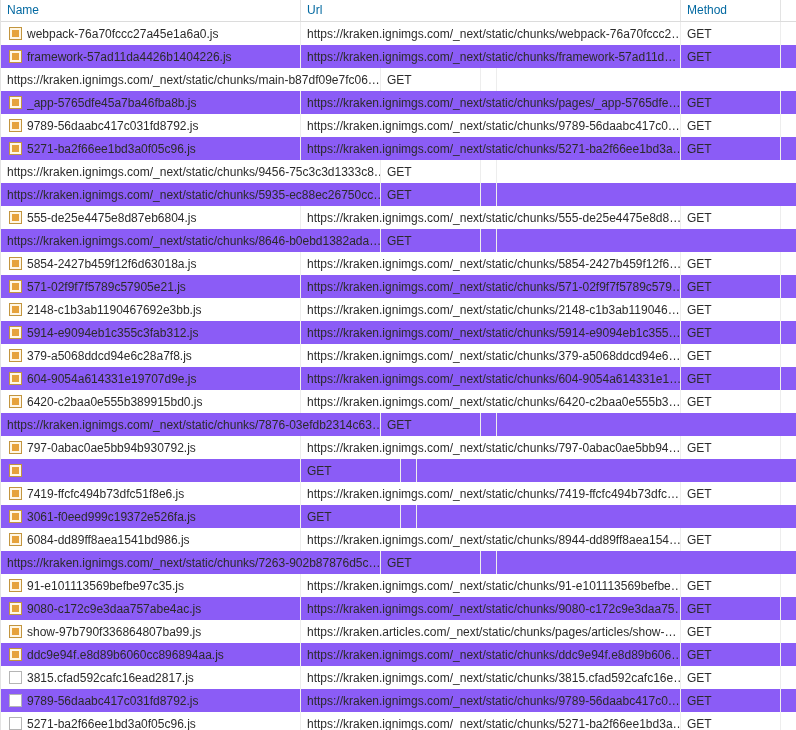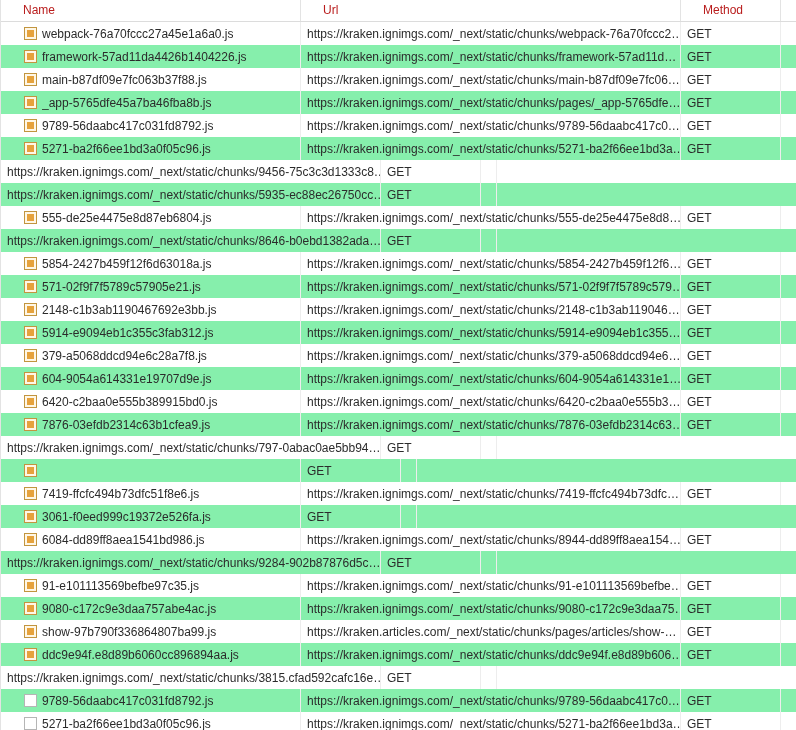--- a/index.html
+++ b/index.html
@@ -23,51 +23,51 @@
     display: flex;
     flex-direction: row;
     align-items: stretch;
   }
   .thead {
     background: #ffffff;
     border-bottom: 1px solid #dcdcdc;
     height: 22px;
   }
   .th {
-    padding: 3px 22px;
+    padding: 3px 6px;
     border-right: 1px solid #e3e3e3;
-    color: #b91c1c;
+    color: #0369a1;
     white-space: nowrap;
     overflow: hidden;
     text-overflow: clip;
     cursor: default;
   }
   .col-name { width: 300px; flex: 0 0 300px; }
   .col-url  { width: 380px; flex: 0 0 380px; }
   .col-method { width: 100px; flex: 0 0 100px; }
   .col-extra { width: 16px; flex: 0 0 16px; }
   .row {
     height: 23px;
     border-bottom: 0px solid transparent;
   }
   .row.even { background: #ffffff; }
-  .row.odd  { background: #86efac; }
+  .row.odd  { background: #8b5cf6; }
   .td {
     padding: 3px 6px;
     border-right: 1px solid #ededed;
     white-space: nowrap;
     overflow: hidden;
     text-overflow: ellipsis;
     display: flex;
     align-items: center;
     cursor: default;
   }
   .td.name-cell {
     gap: 5px;
-    padding-left: 23px;
+    padding-left: 8px;
   }
   .file-icon {
     flex: 0 0 13px;
     width: 13px;
     height: 13px;
     display: inline-block;
   }
   .file-icon svg { display: block; }
   .name-text {
     overflow: hidden;
@@ -108,29 +108,20 @@
               <rect x="3" y="3" width="7" height="7" fill="#e6a23c"></rect>
             </svg>
           </span>
           <span class="name-text">framework-57ad11da4426b1404226.js</span>
         </div>
         <div class="td col-url">https://kraken.ignimgs.com/_next/static/chunks/framework-57ad11d…</div>
         <div class="td col-method">GET</div>
         <div class="td col-extra"></div>
       </div>
       <div class="row even">
-        <div class="td col-name name-cell">
-          <span class="file-icon">
-            <svg width="13" height="13" viewBox="0 0 13 13">
-              <rect x="0.5" y="0.5" width="12" height="12" fill="#fff7e6" stroke="#c2953f" stroke-width="1"></rect>
-              <rect x="3" y="3" width="7" height="7" fill="#e6a23c"></rect>
-            </svg>
-          </span>
-          <span class="name-text">main-b87df09e7fc063b37f88.js</span>
-        </div>
         <div class="td col-url">https://kraken.ignimgs.com/_next/static/chunks/main-b87df09e7fc06…</div>
         <div class="td col-method">GET</div>
         <div class="td col-extra"></div>
       </div>
       <div class="row odd">
         <div class="td col-name name-cell">
           <span class="file-icon">
             <svg width="13" height="13" viewBox="0 0 13 13">
               <rect x="0.5" y="0.5" width="12" height="12" fill="#fff7e6" stroke="#c2953f" stroke-width="1"></rect>
               <rect x="3" y="3" width="7" height="7" fill="#e6a23c"></rect>
@@ -291,34 +282,34 @@
               <rect x="3" y="3" width="7" height="7" fill="#e6a23c"></rect>
             </svg>
           </span>
           <span class="name-text">6420-c2baa0e555b389915bd0.js</span>
         </div>
         <div class="td col-url">https://kraken.ignimgs.com/_next/static/chunks/6420-c2baa0e555b3…</div>
         <div class="td col-method">GET</div>
         <div class="td col-extra"></div>
       </div>
       <div class="row odd">
-        <div class="td col-name name-cell">
-          <span class="file-icon">
-            <svg width="13" height="13" viewBox="0 0 13 13">
-              <rect x="0.5" y="0.5" width="12" height="12" fill="#fff7e6" stroke="#c2953f" stroke-width="1"></rect>
-              <rect x="3" y="3" width="7" height="7" fill="#e6a23c"></rect>
-            </svg>
-          </span>
-          <span class="name-text">7876-03efdb2314c63b1cfea9.js</span>
-        </div>
         <div class="td col-url">https://kraken.ignimgs.com/_next/static/chunks/7876-03efdb2314c63…</div>
         <div class="td col-method">GET</div>
         <div class="td col-extra"></div>
       </div>
       <div class="row even">
+        <div class="td col-name name-cell">
+          <span class="file-icon">
+            <svg width="13" height="13" viewBox="0 0 13 13">
+              <rect x="0.5" y="0.5" width="12" height="12" fill="#fff7e6" stroke="#c2953f" stroke-width="1"></rect>
+              <rect x="3" y="3" width="7" height="7" fill="#e6a23c"></rect>
+            </svg>
+          </span>
+          <span class="name-text">797-0abac0ae5bb94b930792.js</span>
+        </div>
         <div class="td col-url">https://kraken.ignimgs.com/_next/static/chunks/797-0abac0ae5bb94…</div>
         <div class="td col-method">GET</div>
         <div class="td col-extra"></div>
       </div>
       <div class="row odd">
         <div class="td col-name name-cell">
           <span class="file-icon">
             <svg width="13" height="13" viewBox="0 0 13 13">
               <rect x="0.5" y="0.5" width="12" height="12" fill="#fff7e6" stroke="#c2953f" stroke-width="1"></rect>
               <rect x="3" y="3" width="7" height="7" fill="#e6a23c"></rect>
@@ -363,21 +354,21 @@
               <rect x="3" y="3" width="7" height="7" fill="#e6a23c"></rect>
             </svg>
           </span>
           <span class="name-text">6084-dd89ff8aea1541bd986.js</span>
         </div>
         <div class="td col-url">https://kraken.ignimgs.com/_next/static/chunks/8944-dd89ff8aea154…</div>
         <div class="td col-method">GET</div>
         <div class="td col-extra"></div>
       </div>
       <div class="row odd">
-        <div class="td col-url">https://kraken.ignimgs.com/_next/static/chunks/9284-902b87876d5c…</div>
+        <div class="td col-url">https://kraken.ignimgs.com/_next/static/chunks/7263-902b87876d5c…</div>
         <div class="td col-method">GET</div>
         <div class="td col-extra"></div>
       </div>
       <div class="row even">
         <div class="td col-name name-cell">
           <span class="file-icon">
             <svg width="13" height="13" viewBox="0 0 13 13">
               <rect x="0.5" y="0.5" width="12" height="12" fill="#fff7e6" stroke="#c2953f" stroke-width="1"></rect>
               <rect x="3" y="3" width="7" height="7" fill="#e6a23c"></rect>
             </svg>
@@ -424,20 +415,28 @@
               <rect x="3" y="3" width="7" height="7" fill="#e6a23c"></rect>
             </svg>
           </span>
           <span class="name-text">ddc9e94f.e8d89b6060cc896894aa.js</span>
         </div>
         <div class="td col-url">https://kraken.ignimgs.com/_next/static/chunks/ddc9e94f.e8d89b606…</div>
         <div class="td col-method">GET</div>
         <div class="td col-extra"></div>
       </div>
       <div class="row even">
+        <div class="td col-name name-cell">
+          <span class="file-icon">
+            <svg width="13" height="13" viewBox="0 0 13 13">
+              <rect x="0.5" y="0.5" width="12" height="12" fill="#ffffff" stroke="#b5b5b5" stroke-width="1"></rect>
+            </svg>
+          </span>
+          <span class="name-text">3815.cfad592cafc16ead2817.js</span>
+        </div>
         <div class="td col-url">https://kraken.ignimgs.com/_next/static/chunks/3815.cfad592cafc16e…</div>
         <div class="td col-method">GET</div>
         <div class="td col-extra"></div>
       </div>
       <div class="row odd">
         <div class="td col-name name-cell">
           <span class="file-icon">
             <svg width="13" height="13" viewBox="0 0 13 13">
               <rect x="0.5" y="0.5" width="12" height="12" fill="#ffffff" stroke="#b5b5b5" stroke-width="1"></rect>
             </svg>

